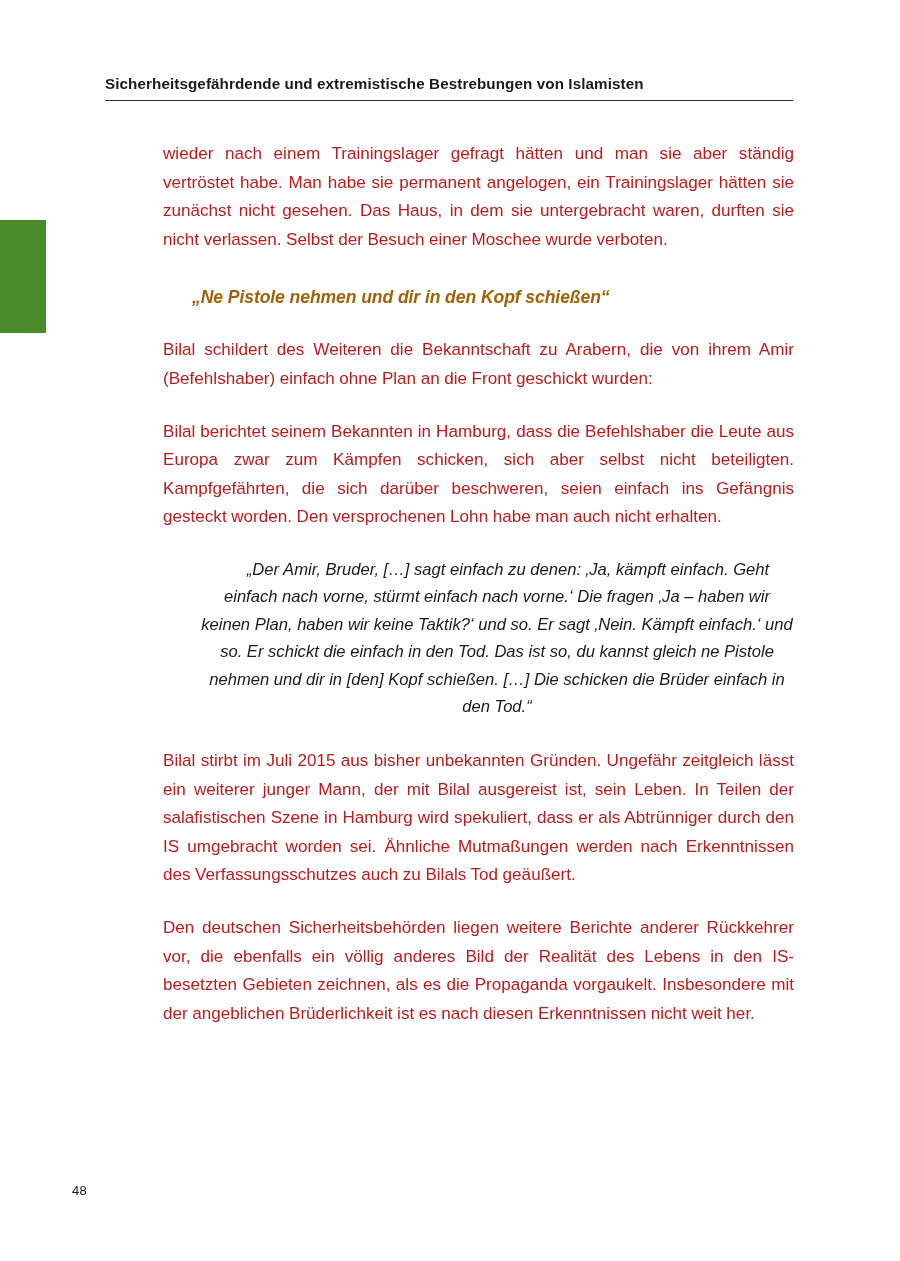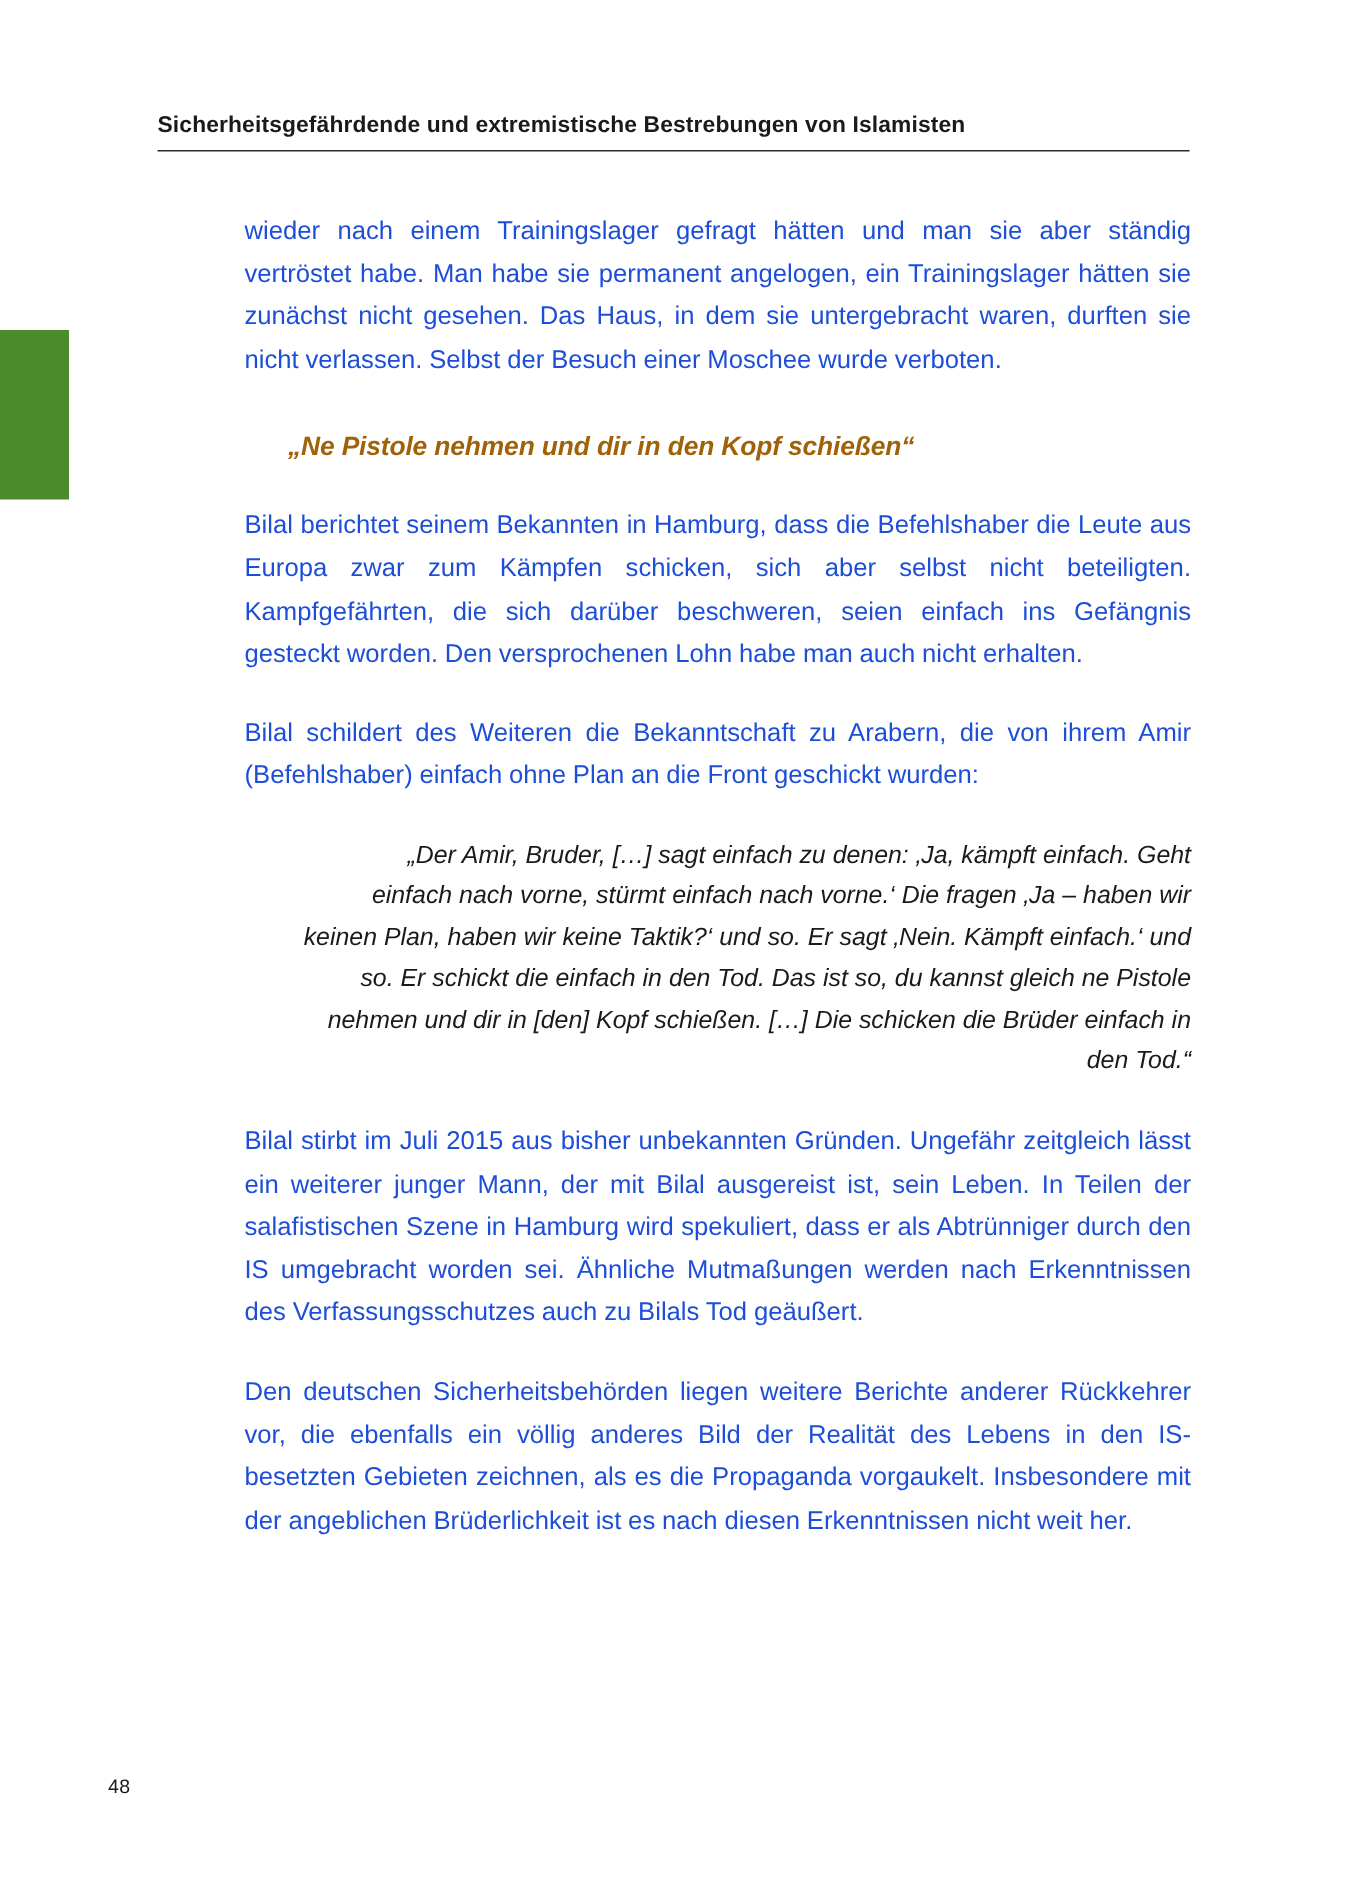--- a/index.html
+++ b/index.html
@@ -59,21 +59,21 @@
     top: 140px;
     width: 631px;
   }
 
   p.body-par {
     margin: 0 0 24px 0;
     font-size: 17.1px;
     line-height: 28.6px;
     text-align: justify;
     text-justify: inter-word;
-    color: #1d4ed8;
+    color: #b91c1c;
     hyphens: manual;
   }
   p.body-par:last-child { margin-bottom: 0; }
 
   
   p.body-par.tight { word-spacing: -0.2px; }
 
   h2.section-heading {
     margin: 30px 0 26px 0;
     padding-left: 29px;
@@ -84,21 +84,21 @@
     color: #a16207;
     letter-spacing: -0.1px;
   }
 
   blockquote.pull-quote {
     margin: 24px 0 26px 0;
     padding: 0 0 0 37px;
     font-size: 16.6px;
     font-style: italic;
     line-height: 27.5px;
-    text-align: right;
+    text-align: center;
     color: #1a1a1a;
   }
   blockquote.pull-quote .first-line-indent {
     display: inline-block;
     width: 22px;
   }
 
   .extra-gap { margin-bottom: 36px; }
 
   
@@ -123,23 +123,23 @@
     <div class="running-header-text">Sicherheitsgefährdende und extremistische Bestrebungen von Islamisten</div>
     <div class="running-header-rule"></div>
   </div>
 
   <div class="content">
 
     <p class="body-par tight">wieder nach einem Trainingslager gefragt hätten und man sie aber ständig vertröstet habe. Man habe sie permanent angelogen, ein Trainingslager hätten sie zunächst nicht gesehen. Das Haus, in dem sie untergebracht waren, durften sie nicht verlassen. Selbst der Besuch einer Moschee wurde verboten.</p>
 
     <h2 class="section-heading">„Ne Pistole nehmen und dir in den Kopf schießen“</h2>
 
+    <p class="body-par tight">Bilal schildert des Weiteren die Bekanntschaft zu Arabern, die von ihrem Amir (Befehlshaber) einfach ohne Plan an die Front geschickt wurden:</p>
+
     <p class="body-par tight">Bilal berichtet seinem Bekannten in Hamburg, dass die Befehlshaber die Leute aus Europa zwar zum Kämpfen schicken, sich aber selbst nicht beteiligten. Kampfgefährten, die sich darüber beschweren, seien einfach ins Gefängnis gesteckt worden. Den versprochenen Lohn habe man auch nicht erhalten.</p>
-
-    <p class="body-par tight">Bilal schildert des Weiteren die Bekanntschaft zu Arabern, die von ihrem Amir (Befehlshaber) einfach ohne Plan an die Front geschickt wurden:</p>
 
     <blockquote class="pull-quote">
       <span class="first-line-indent"></span><span>„Der Amir, Bruder, […] sagt einfach zu denen: ‚Ja, kämpft einfach. Geht einfach nach vorne, stürmt einfach nach vorne.‘ Die fragen ‚Ja – haben wir keinen Plan, haben wir keine Taktik?‘ und so. Er sagt ‚Nein. Kämpft einfach.‘ und so. Er schickt die einfach in den Tod. Das ist so, du kannst gleich ne Pistole nehmen und dir in [den] Kopf schießen. […] Die schicken die Brüder einfach in den Tod.“</span>
     </blockquote>
 
     <p class="body-par tight extra-gap">Bilal stirbt im Juli 2015 aus bisher unbekannten Gründen. Ungefähr zeitgleich lässt ein weiterer junger Mann, der mit Bilal ausgereist ist, sein Leben. In Teilen der salafistischen Szene in Hamburg wird spekuliert, dass er als Abtrünniger durch den IS umgebracht worden sei. Ähnliche Mutmaßungen werden nach Erkenntnissen des Verfassungsschutzes auch zu Bilals Tod geäußert.</p>
 
     <p class="body-par tight">Den deutschen Sicherheitsbehörden liegen weitere Berichte anderer Rückkehrer vor, die ebenfalls ein völlig anderes Bild der Realität des Lebens in den IS-besetzten Gebieten zeichnen, als es die Propaganda vorgaukelt. Insbesondere mit der angeblichen Brüderlichkeit ist es nach diesen Erkenntnissen nicht weit her.</p>
 
   </div>

